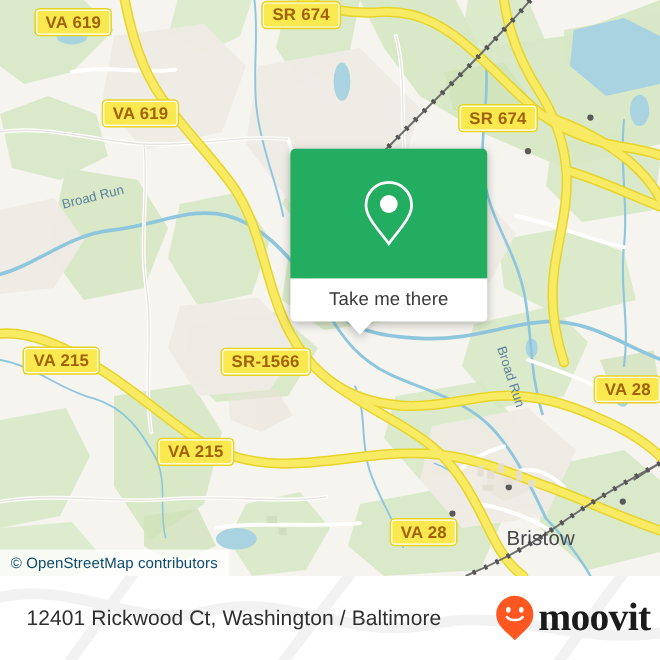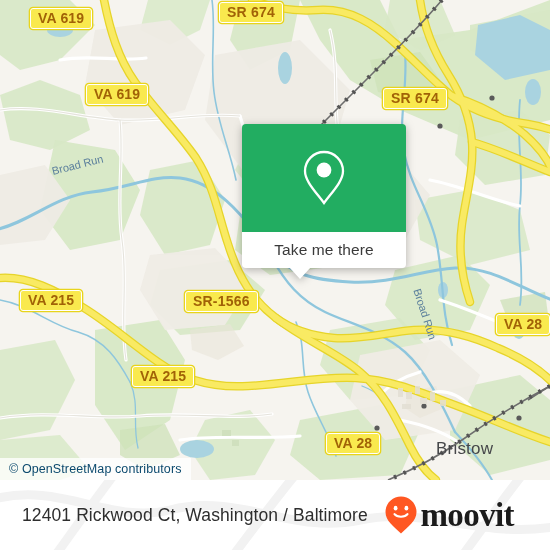--- a/index.html
+++ b/index.html
@@ -136,21 +136,21 @@
     left: 0; top: -40px;
     width: 550px; height: 150px;
     opacity: 1;
   }
   #footer-inner {
     position: relative;
     height: 70px;
     display: flex;
     align-items: center;
     justify-content: space-between;
-    padding: 0 36px 0 22px;
+    padding: 0 8px 0 22px;
     box-sizing: border-box;
   }
   #address {
     font-size: 17.5px;
     color: #2e2e2e;
     letter-spacing: 0.1px;
     white-space: nowrap;
   }
   #logo {
     display: flex;
@@ -352,21 +352,21 @@
     <div class="shield" style="left:383px; top:88px;">SR 674</div>
     <div class="shield" style="left:20px;  top:290px;">VA 215</div>
     <div class="shield" style="left:185px; top:291px;">SR-1566</div>
     <div class="shield" style="left:496px; top:314px;">VA 28</div>
     <div class="shield" style="left:132px; top:366px;">VA 215</div>
     <div class="shield" style="left:326px; top:433px;">VA 28</div>
 
     <div class="water-label" style="left:52px; top:165px; transform:rotate(-14deg); transform-origin:left center;">Broad Run</div>
     <div class="water-label" style="left:417px; top:283px; transform:rotate(72deg); transform-origin:left center;">Broad Run</div>
 
-    <div class="place-label" style="left:436px; top:439px;">Bristow</div>
+    <div class="place-label" style="left:422px; top:439px;">Bristow</div>
 
     <div id="card">
       <div class="card-top">
         <svg width="46" height="58" viewBox="0 0 46 58">
           <path d="M23 3 C12.5 3 4 11.5 4 22 C4 32 14 42 23 54 C32 42 42 32 42 22 C42 11.5 33.5 3 23 3 Z" fill="none" stroke="#ffffff" stroke-width="2.3"></path>
           <circle cx="23" cy="21" r="7.4" fill="#ffffff"></circle>
         </svg>
       </div>
       <div class="card-bottom">
         <span>Take me there</span>

